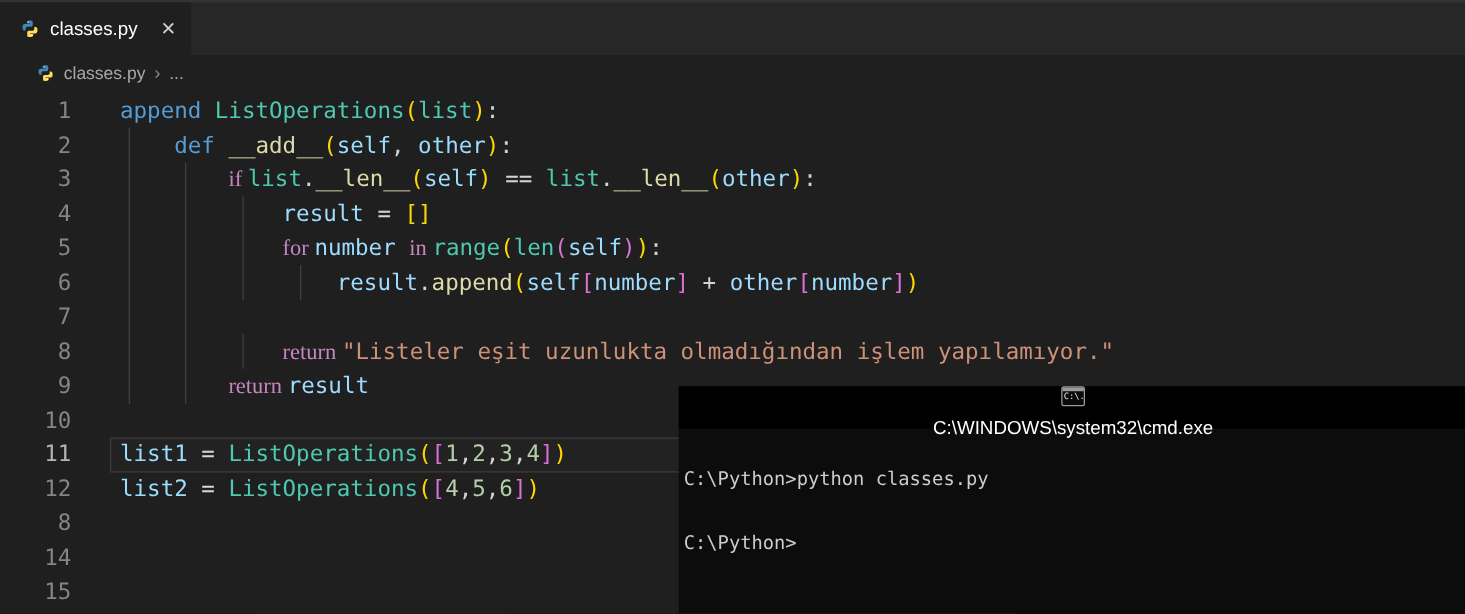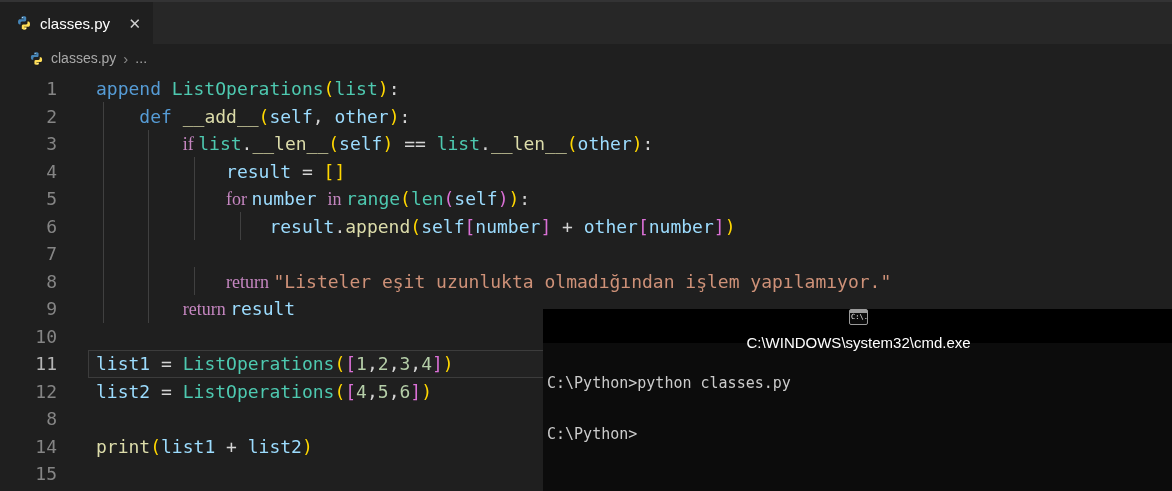--- a/index.html
+++ b/index.html
@@ -173,21 +173,20 @@
         <div class="code-row">
           <span class="ln">12</span>
           <span class="code"><span class="tk-var">list2</span><span class="tk-pun"> = </span><span class="tk-type">ListOperations</span><span class="tk-b1">(</span><span class="tk-b2">[</span><span class="tk-num">4</span><span class="tk-pun">,</span><span class="tk-num">5</span><span class="tk-pun">,</span><span class="tk-num">6</span><span class="tk-b2">]</span><span class="tk-b1">)</span></span>
         </div>
         <div class="code-row">
           <span class="ln">8</span>
           <span class="code"></span>
         </div>
         <div class="code-row">
           <span class="ln">14</span>
-          <span class="code"><span class="tk-fn">print</span><span class="tk-b1">(</span><span class="tk-var">list1</span><span class="tk-pun"> + </span><span class="tk-var">list2</span><span class="tk-b1">)</span></span>
         </div>
         <div class="code-row">
           <span class="ln">15</span>
           <span class="code"></span>
         </div>
       </div>
   </div>
 
   <div class="cmd">
     <div class="cmd-titlebar">

